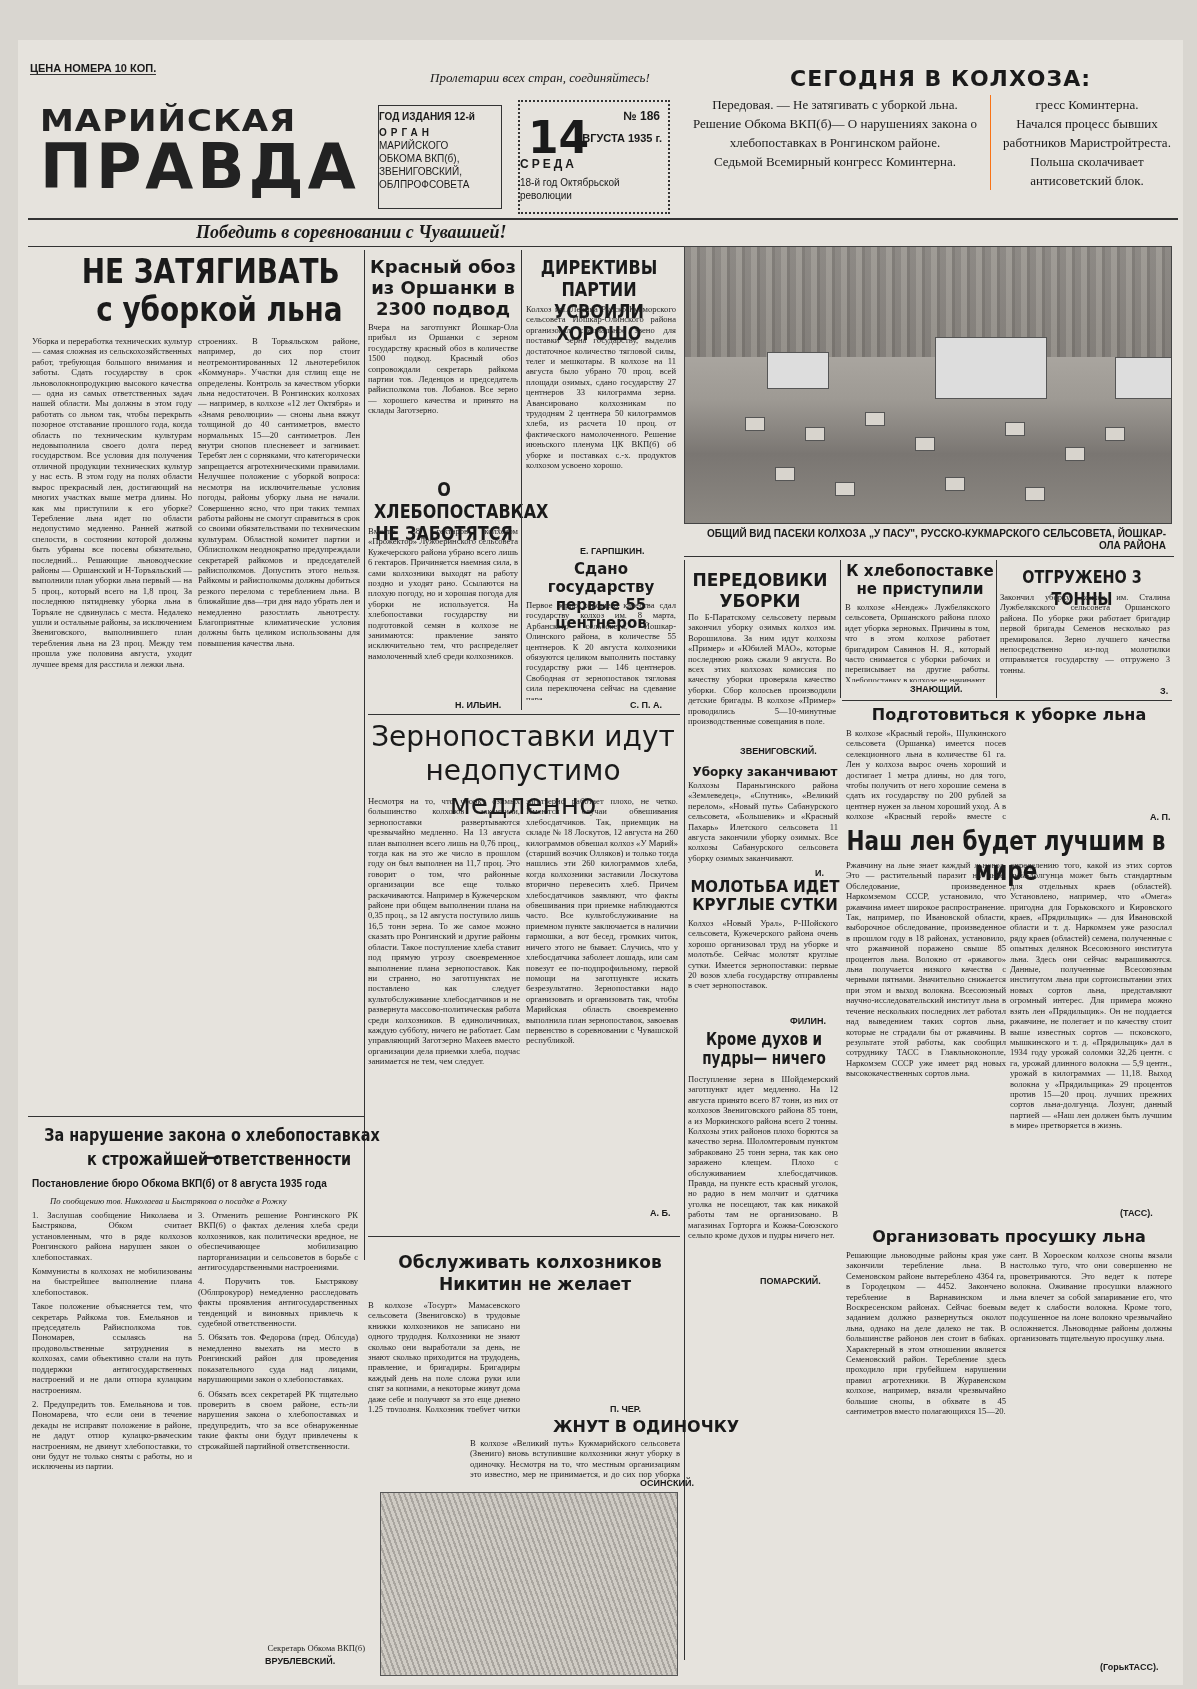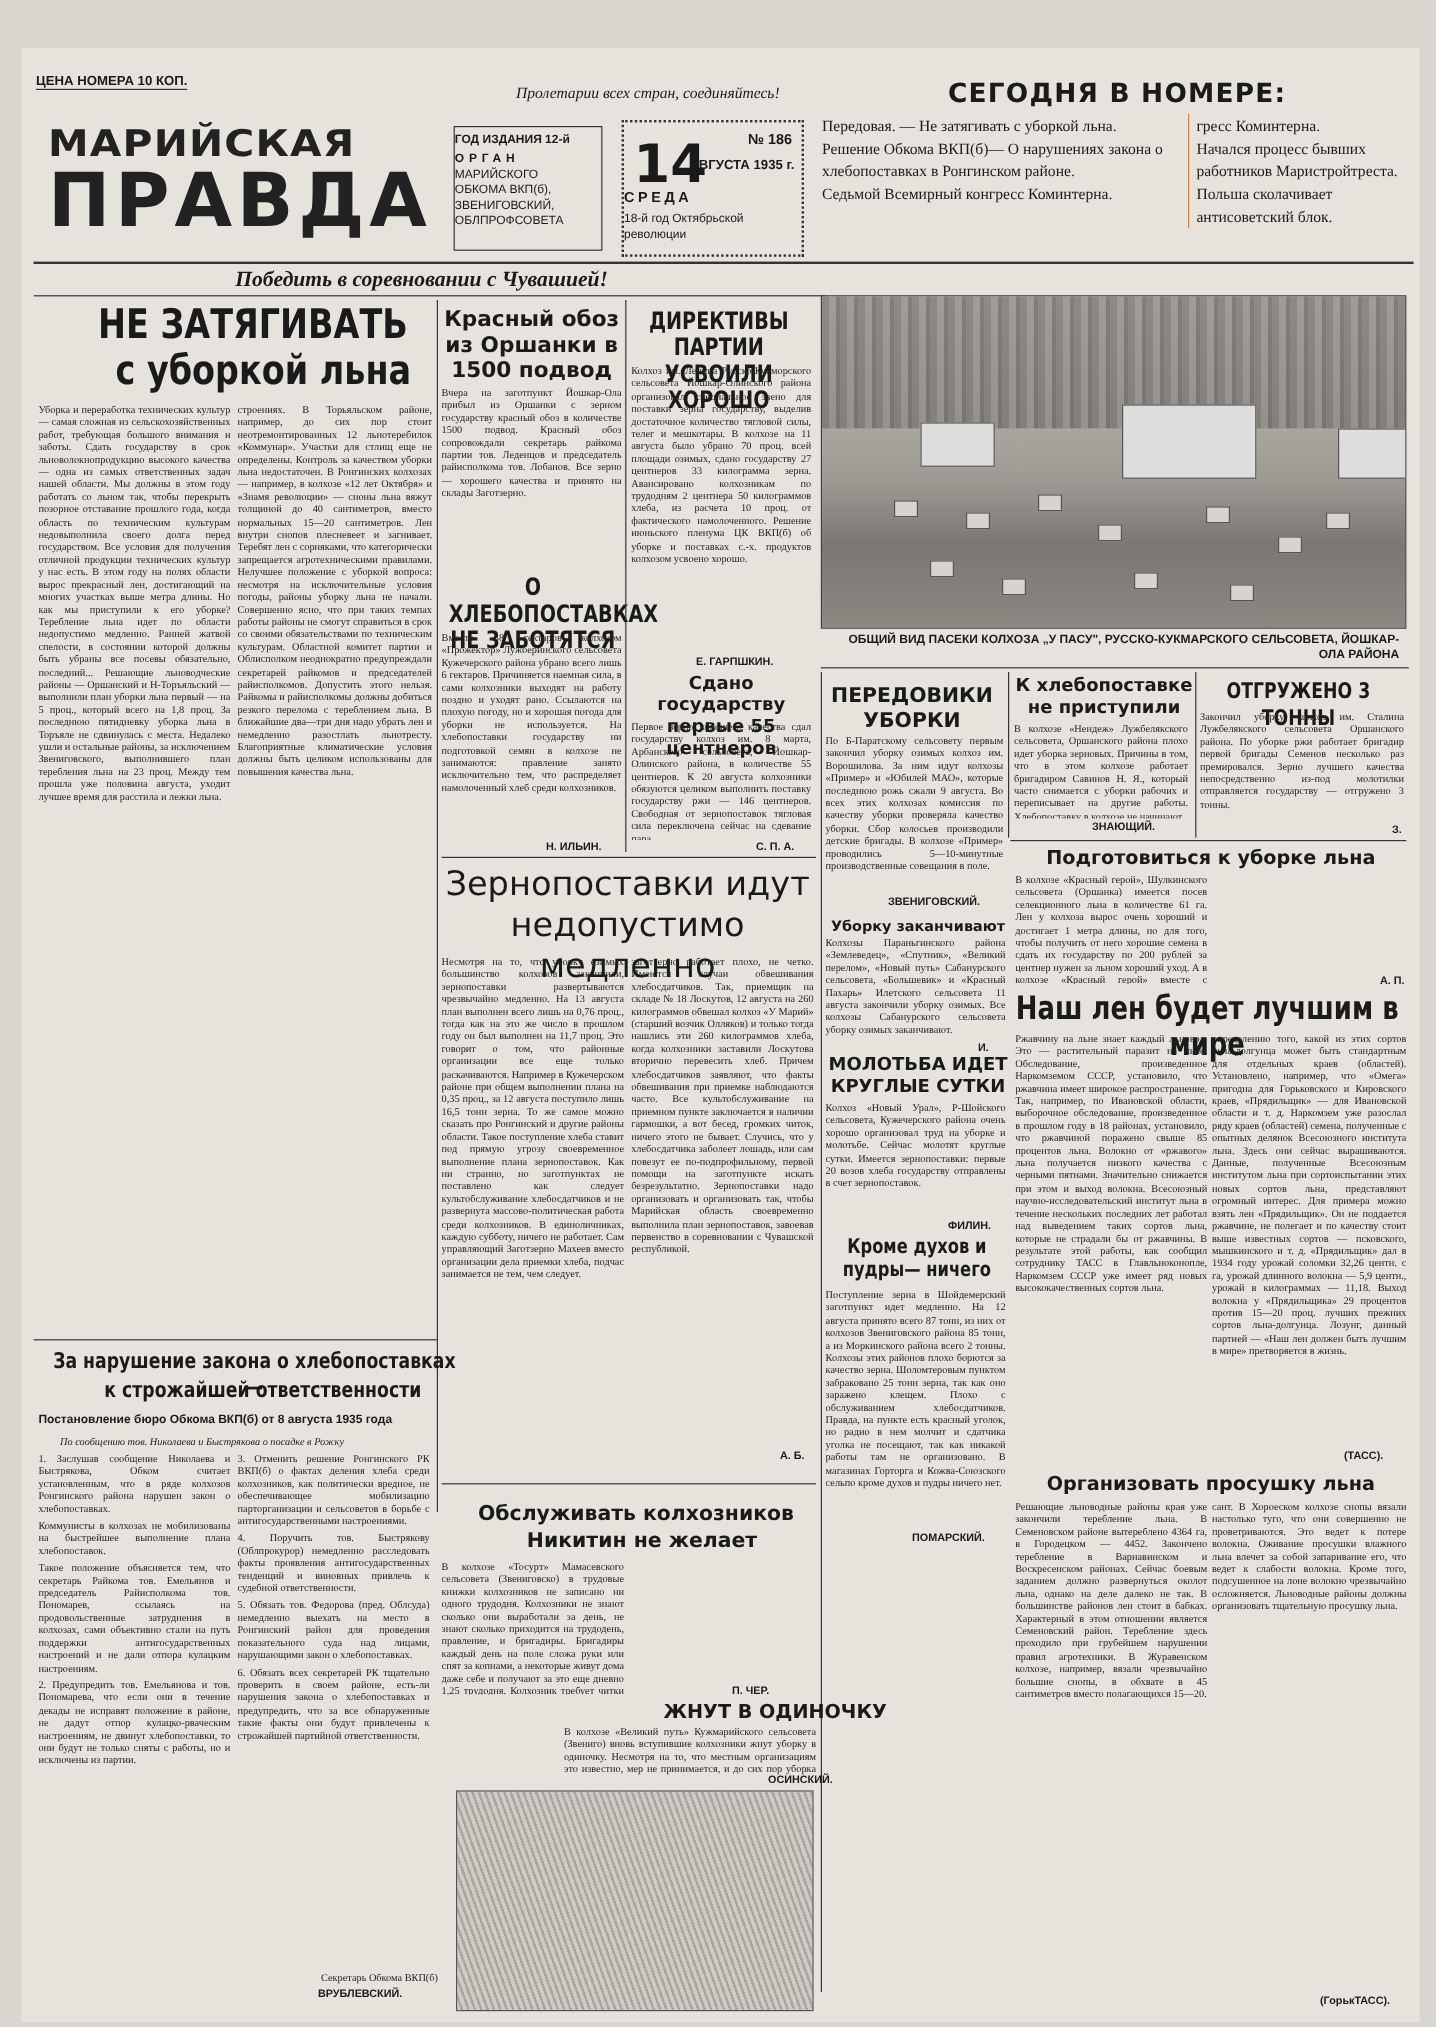--- a/index.html
+++ b/index.html
@@ -11,21 +11,21 @@
   .logo-main{position:absolute;left:40px;top:130px;font:900 62px "DejaVu Sans",sans-serif;letter-spacing:4px;color:#222;}
   .infobox{position:absolute;border:1px solid #333;font:bold 10px "Liberation Sans",sans-serif;line-height:13px;}
   .box1{left:378px;top:105px;width:122px;height:98px;padding-top:4px;}
   .box2{left:518px;top:100px;width:148px;height:110px;border:2px dotted #333;}
   .box2 .day{font:900 44px "DejaVu Sans",sans-serif;position:absolute;left:8px;top:10px;}
   .box2 .num{position:absolute;right:8px;top:8px;font-size:12px;}
   .box2 .month{position:absolute;right:6px;top:30px;font-size:11px;}
   .box2 .wd{position:absolute;left:0;right:0;top:56px;font-size:12px;letter-spacing:3px;}
   .box2 .yr{position:absolute;left:0;right:0;top:74px;font-size:10px;font-weight:normal;}
   .today-h{position:absolute;left:790px;top:66px;font:900 22px "DejaVu Sans",sans-serif;letter-spacing:1px;}
-  .today-col{position:absolute;font:13px "Liberation Serif",serif;line-height:19px;}
+  .today-col{position:absolute;font:13px "Liberation Serif",serif;line-height:19px;text-align:center;}
   .today-l{left:685px;top:95px;width:300px;}
   .today-r{left:990px;top:95px;width:180px;border-left:1px solid #f97316;padding-left:6px;}
   .banner{position:absolute;left:196px;top:222px;font:italic bold 18px "Liberation Serif",serif;}
   .rule{position:absolute;background:#333;}
   .h-big{position:absolute;font:900 34px "DejaVu Sans",sans-serif;text-align:center;line-height:38px;transform:scaleX(.82);transform-origin:left;}
   .h-med{position:absolute;font:bold 18px "DejaVu Sans",sans-serif;text-align:center;line-height:21px;}
   .h-cond{position:absolute;font:900 20px "DejaVu Sans",sans-serif;text-align:center;line-height:22px;transform:scaleX(.8);transform-origin:left;}
   .h-light{position:absolute;font:28px "DejaVu Sans",sans-serif;text-align:center;line-height:34px;}
   .text{position:absolute;font:8.6px "Liberation Serif",serif;line-height:10.4px;text-align:justify;color:#222;overflow:hidden;}
   .sig{position:absolute;font:bold 9px "Liberation Sans",sans-serif;}
@@ -56,21 +56,21 @@
 </div>
 
 <div class="infobox box2">
   <div class="day">14</div>
   <div class="num">№ 186</div>
   <div class="month">АВГУСТА 1935 г.</div>
   <div class="wd">СРЕДА</div>
   <div class="yr">18-й год Октябрьской революции</div>
 </div>
 
-<div class="today-h">СЕГОДНЯ В НОМЕРЕ:</div>
+<div class="today-h">СЕГОДНЯ В КОЛХОЗА:</div>
 <div class="today-col today-l">
   <div>Передовая. — Не затягивать с уборкой льна.</div>
   <div>Решение Обкома ВКП(б)— О нарушениях закона о хлебопоставках в Ронгинском районе.</div>
   <div>Седьмой Всемирный конгресс Коминтерна.</div>
 </div>
 <div class="today-col today-r">
   <div>гресс Коминтерна.</div>
   <div>Начался процесс бывших работников Маристройтреста.</div>
   <div>Польша сколачивает антисоветский блок.</div>
 </div>
@@ -79,21 +79,21 @@
 <div class="banner">Победить в соревновании с Чувашией!</div>
 <div class="rule" style="left:28px;top:246px;width:660px;height:1px"></div>
 
 <div class="h-big" style="left:55px;top:252px;width:380px">НЕ ЗАТЯГИВАТЬ</div>
 <div class="h-big" style="left:80px;top:290px;width:340px">с уборкой льна</div>
 <div class="text" style="left:32px;top:336px;width:160px;height:860px">Уборка и переработка технических культур — самая сложная из сельскохозяйственных работ, требующая большого внимания и заботы. Сдать государству в срок льноволокнопродукцию высокого качества — одна из самых ответственных задач нашей области. Мы должны в этом году работать со льном так, чтобы перекрыть позорное отставание прошлого года, когда область по техническим культурам недовыполнила своего долга перед государством. Все условия для получения отличной продукции технических культур у нас есть. В этом году на полях области вырос прекрасный лен, достигающий на многих участках выше метра длины. Но как мы приступили к его уборке? Теребление льна идет по области недопустимо медленно. Ранней жатвой спелости, в состоянии которой должны быть убраны все посевы обязательно, последний... Решающие льноводческие районы — Оршанский и Н-Торъяльский — выполнили план уборки льна первый — на 5 проц., который всего на 1,8 проц. За последнюю пятидневку уборка льна в Торъяле не сдвинулась с места. Недалеко ушли и остальные районы, за исключением Звениговского, выполнившего план теребления льна на 23 проц. Между тем прошла уже половина августа, уходит лучшее время для расстила и лежки льна.</div>
 <div class="text" style="left:198px;top:336px;width:162px;height:860px">строениях. В Торьяльском районе, например, до сих пор стоит неотремонтированных 12 льнотеребилок «Коммунар». Участки для стлищ еще не определены. Контроль за качеством уборки льна недостаточен. В Ронгинских колхозах — например, в колхозе «12 лет Октября» и «Знамя революции» — сноны льна вяжут толщиной до 40 сантиметров, вместо нормальных 15—20 сантиметров. Лен внутри снопов плесневеет и загнивает. Теребят лен с сорняками, что категорически запрещается агротехническими правилами. Нелучшее положение с уборкой вопроса: несмотря на исключительные условия погоды, районы уборку льна не начали. Совершенно ясно, что при таких темпах работы районы не смогут справиться в срок со своими обязательствами по техническим культурам. Областной комитет партии и Облисполком неоднократно предупреждали секретарей райкомов и председателей райисполкомов. Допустить этого нельзя. Райкомы и райисполкомы должны добиться резкого перелома с тереблением льна. В ближайшие два—три дня надо убрать лен и немедленно разостлать льнотресту. Благоприятные климатические условия должны быть целиком использованы для повышения качества льна.</div>
 
 <div class="rule" style="left:364px;top:250px;width:1px;height:1010px"></div>
 
-<div class="h-med" style="left:368px;top:256px;width:150px">Красный обоз из Оршанки в 1500 подвод</div>
+<div class="h-med" style="left:368px;top:256px;width:150px">Красный обоз из Оршанки в 2300 подвод</div>
 <div class="text" style="left:368px;top:322px;width:150px;height:150px;font-weight:normal">Вчера на заготпункт Йошкар-Ола прибыл из Оршанки с зерном государству красный обоз в количестве 1500 подвод. Красный обоз сопровождали секретарь райкома партии тов. Леденцов и председатель райисполкома тов. Лобанов. Все зерно — хорошего качества и принято на склады Заготзерно.</div>
 
 <div class="h-cond" style="left:374px;top:478px;width:175px">О ХЛЕБОПОСТАВКАХ НЕ ЗАБОТЯТСЯ</div>
 <div class="text" style="left:368px;top:526px;width:150px;height:172px">Вместо 38 гектаров колхозом «Прожектор» Лужберинского сельсовета Кужечерского района убрано всего лишь 6 гектаров. Причиняется наемная сила, в сами колхозники выходят на работу поздно и уходят рано. Ссылаются на плохую погоду, но и хорошая погода для уборки не используется. На хлебопоставки государству ни подготовкой семян в колхозе не занимаются: правление занято исключительно тем, что распределяет намолоченный хлеб среди колхозников.</div>
 <div class="sig" style="left:455px;top:700px">Н. ИЛЬИН.</div>
 
 <div class="rule" style="left:521px;top:250px;width:1px;height:460px"></div>
 
 <div class="h-cond" style="left:527px;top:256px;width:180px">ДИРЕКТИВЫ ПАРТИИ УСВОИЛИ ХОРОШО</div>
 <div class="text" style="left:526px;top:304px;width:150px;height:240px">Колхоз им. Ленина Русско-Кукморского сельсовета Йошкар-Олинского района организовал специальное звено для поставки зерна государству, выделив достаточное количество тягловой силы, телег и мешкотары. В колхозе на 11 августа было убрано 70 проц. всей площади озимых, сдано государству 27 центнеров 33 килограмма зерна. Авансировано колхозникам по трудодням 2 центнера 50 килограммов хлеба, из расчета 10 проц. от фактического намолоченного. Решение июньского пленума ЦК ВКП(б) об уборке и поставках с.-х. продуктов колхозом усвоено хорошо.</div>

